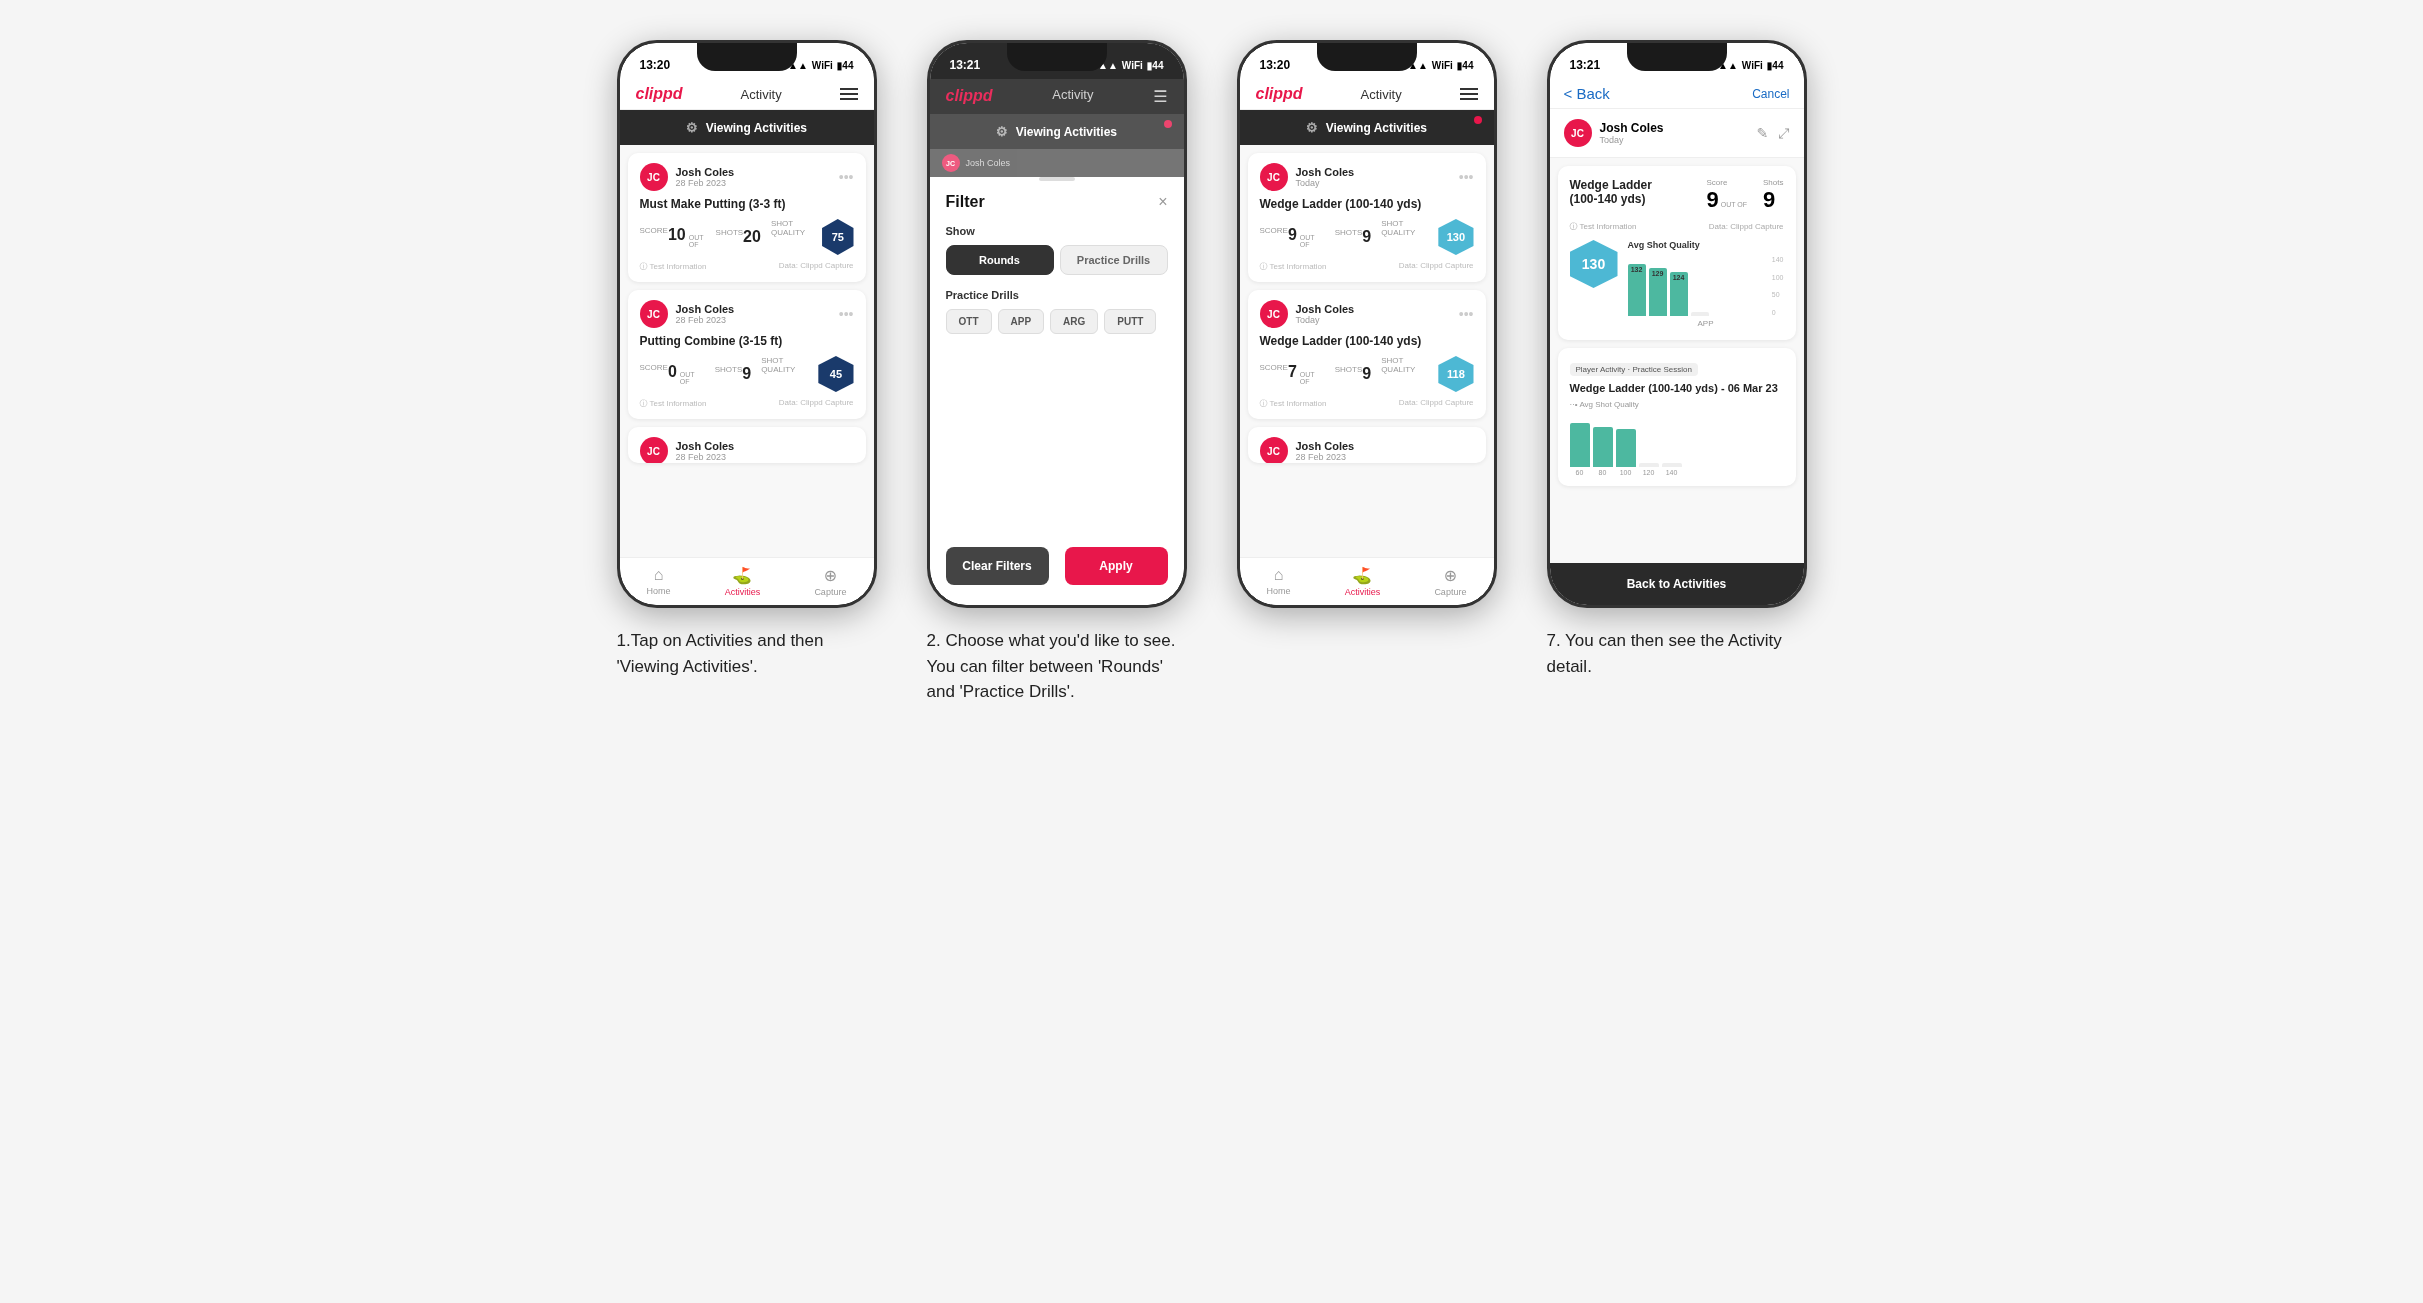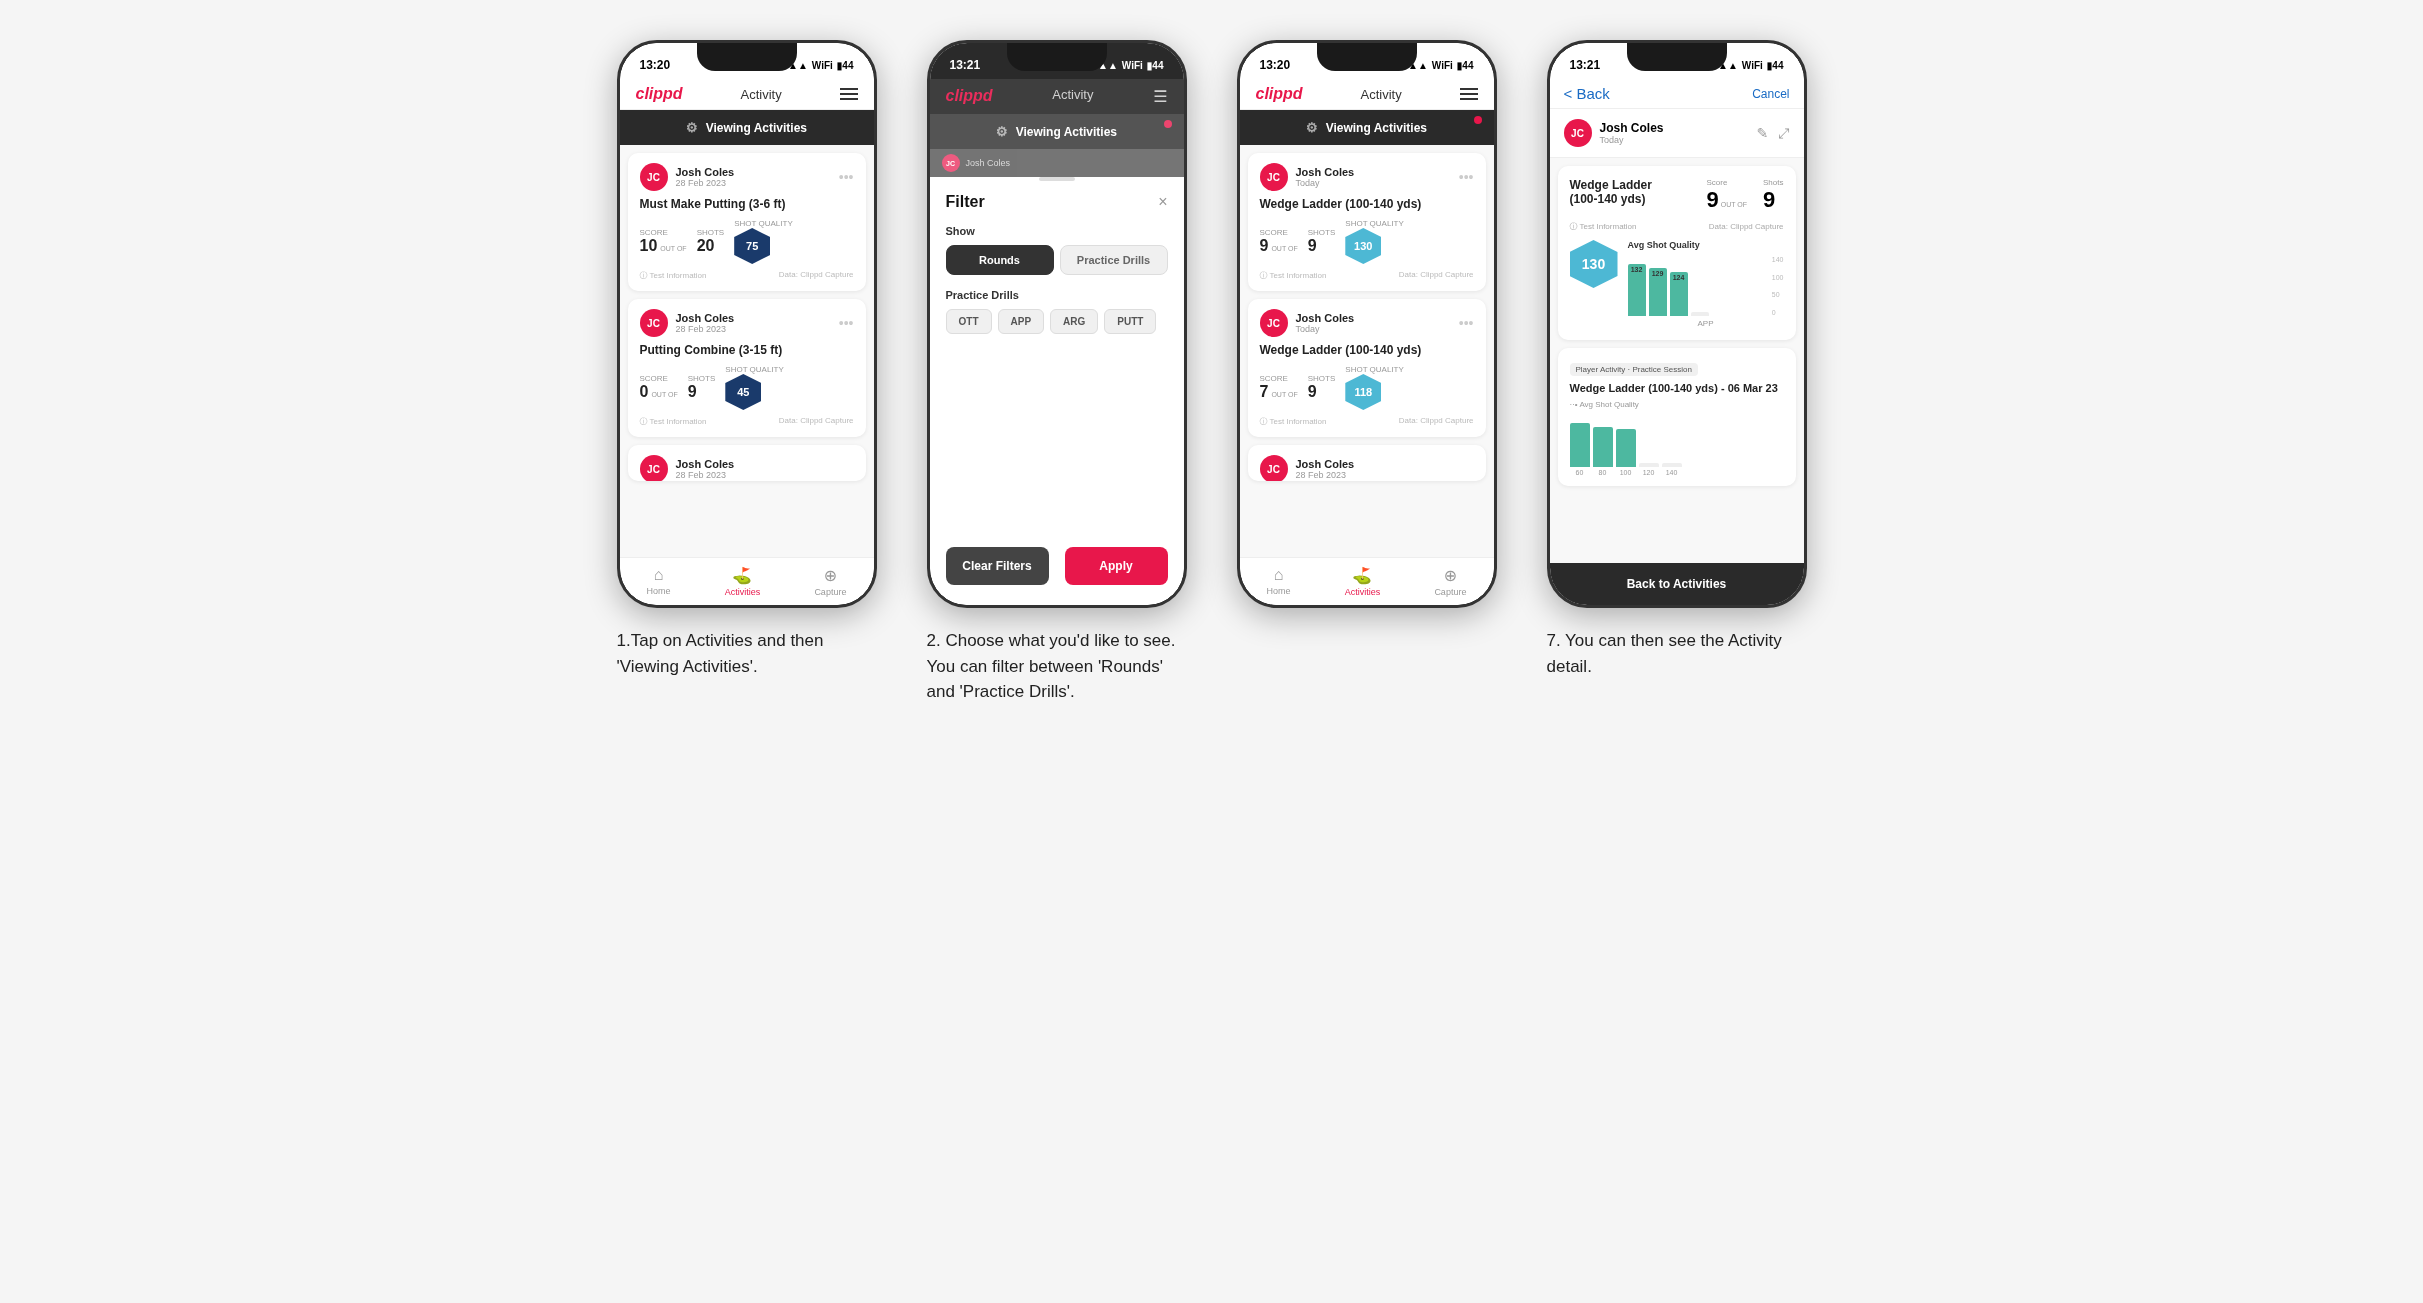--- a/index.html
+++ b/index.html
@@ -155,21 +155,21 @@
       font-size: 12px;
       font-weight: 700;
       color: #222;
       margin-bottom: 8px;
     }
     .stats-row {
       display: flex;
       align-items: center;
       gap: 10px;
     }
-    .stat-group { display: flex; flex-direction: column; }
+    .stat-group { display: flex; flex-direction: row; }
     .stat-label { font-size: 8px; color: #999; text-transform: uppercase; }
     .stat-value { font-size: 16px; font-weight: 700; color: #222; }
     .stat-out-of {
       display: flex; align-items: baseline; gap: 3px;
     }
     .out-of-text { font-size: 7px; color: #999; }
     .shot-quality-badge {
       width: 36px; height: 36px;
       background: #1a3a6b;
       clip-path: polygon(50% 0%, 100% 25%, 100% 75%, 50% 100%, 0% 75%, 0% 25%);
@@ -424,21 +424,21 @@
             <div class="card-header">
               <div class="user-info">
                 <div class="avatar">JC</div>
                 <div>
                   <div class="user-name">Josh Coles</div>
                   <div class="user-date">28 Feb 2023</div>
                 </div>
               </div>
               <span class="more-dots">•••</span>
             </div>
-            <div class="activity-title">Must Make Putting (3-6 ft)</div>
+            <div class="activity-title">Must Make Putting (3-3 ft)</div>
             <div class="stats-row">
               <div class="stat-group">
                 <span class="stat-label">Score</span>
                 <div class="stat-out-of">
                   <span class="stat-value">10</span>
                   <span class="out-of-text">OUT OF</span>
                 </div>
               </div>
               <div class="stat-group">
                 <span class="stat-label">Shots</span>

